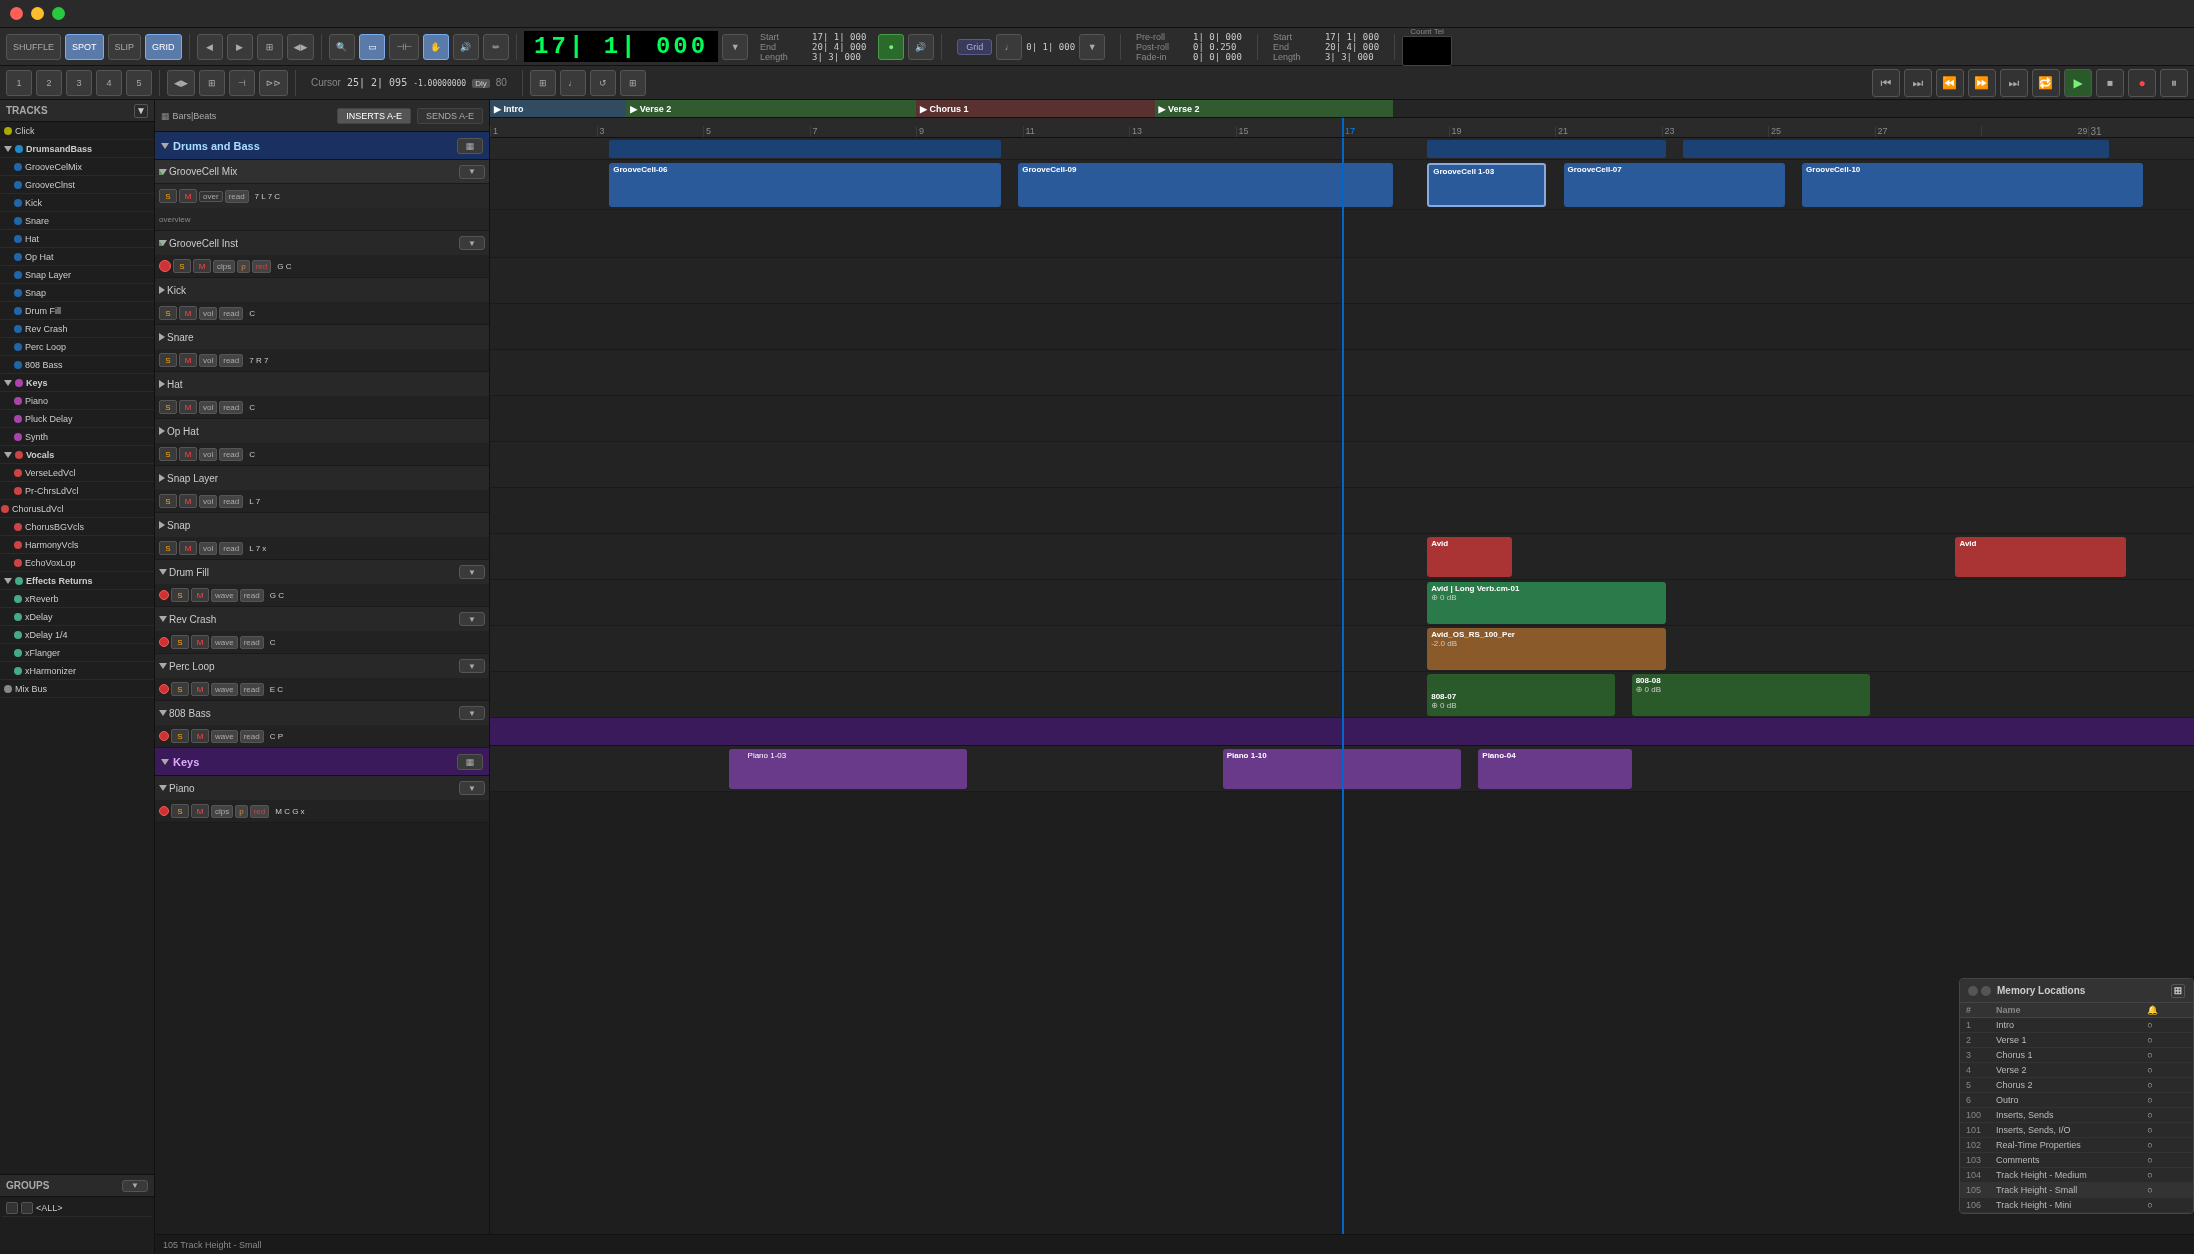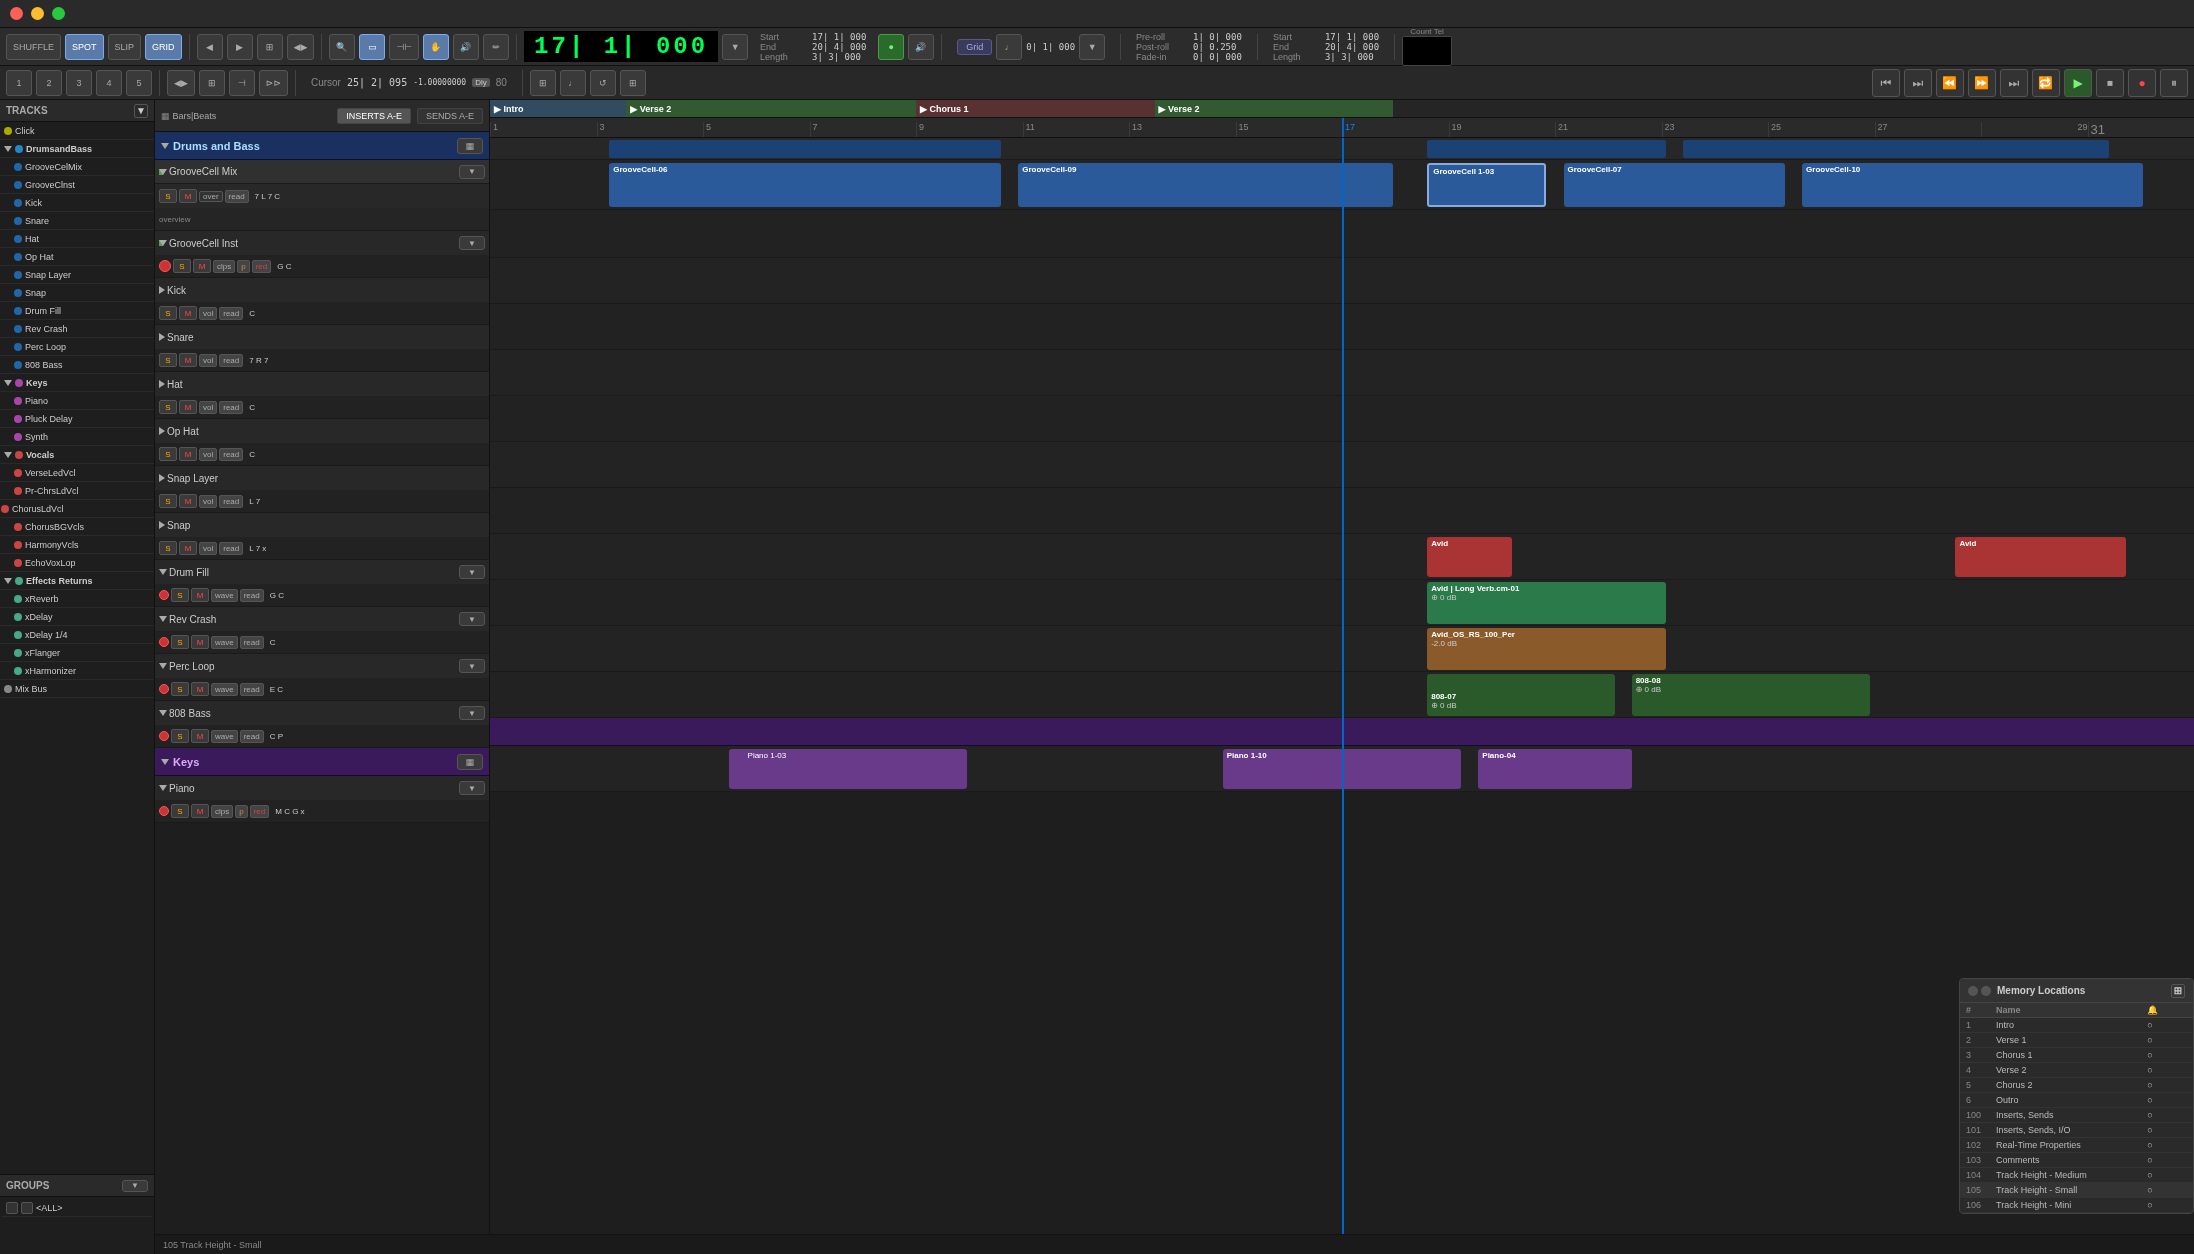--- a/index.html
+++ b/index.html
@@ -388,21 +388,21 @@
 
   <div class="toolbar-sep"></div>
 
   <div class="toolbar-btn">◀▶</div>
   <div class="toolbar-btn">⊞</div>
   <div class="toolbar-btn">⊣</div>
   <div class="toolbar-btn">⊳⊳</div>
 
   <div class="toolbar-sep"></div>
 
-  <div style="display:flex;align-items:center;gap:6px;padding:0 8px;">
+  <div style="display:flex;align-items:flex-end;gap:6px;padding:0 8px;">
     <span style="color:#888;">Cursor</span>
     <span style="font-family:monospace;color:#ccc;">25| 2| 095</span>
     <span style="font-family:monospace;color:#ccc;font-size:8px;">-1.00000000</span>
     <div style="display:flex;gap:2px;">
       <div class="badge">Dly</div>
     </div>
     <span style="color:#888;">80</span>
   </div>
 
   <div class="toolbar-sep"></div>
@@ -856,21 +856,21 @@
                 <div style="width:6.25%;text-align:left;padding-left:2px;font-size:9px;color:#888;border-left:1px solid #3a3a3a;">11</div>
                 <div style="width:6.25%;text-align:left;padding-left:2px;font-size:9px;color:#888;border-left:1px solid #3a3a3a;">13</div>
                 <div style="width:6.25%;text-align:left;padding-left:2px;font-size:9px;color:#888;border-left:1px solid #3a3a3a;">15</div>
                 <div style="width:6.25%;text-align:left;padding-left:2px;font-size:9px;color:#888;border-left:1px solid #3a3a3a;color:#0088ff;">17</div>
                 <div style="width:6.25%;text-align:left;padding-left:2px;font-size:9px;color:#888;border-left:1px solid #3a3a3a;">19</div>
                 <div style="width:6.25%;text-align:left;padding-left:2px;font-size:9px;color:#888;border-left:1px solid #3a3a3a;">21</div>
                 <div style="width:6.25%;text-align:left;padding-left:2px;font-size:9px;color:#888;border-left:1px solid #3a3a3a;">23</div>
                 <div style="width:6.25%;text-align:left;padding-left:2px;font-size:9px;color:#888;border-left:1px solid #3a3a3a;">25</div>
                 <div style="width:6.25%;text-align:left;padding-left:2px;font-size:9px;color:#888;border-left:1px solid #3a3a3a;">27</div>
                 <div style="width:6.25%;text-align:right;padding-left:2px;font-size:9px;color:#888;border-left:1px solid #3a3a3a;">29</div>
-                <div style="width:6.25%;text-align:left;padding-left:2px;font-size:13px;color:#888;border-left:1px solid #3a3a3a;">31</div>
+                <div style="width:6.25%;text-align:left;padding-left:2px;font-size:10px;color:#888;border-left:1px solid #3a3a3a;">31</div>
               </div>
             </div>
 
             <div style="position:absolute;left:50%;top:0;bottom:0;width:2px;background:#0066cc;z-index:5;"></div>
           </div>
         </div>
 
         <div style="flex:1;overflow:auto;position:relative;background:#1e1e1e;">
 
           <div style="height:22px;background:#272727;border-bottom:1px solid #1a1a1a;position:relative;">

